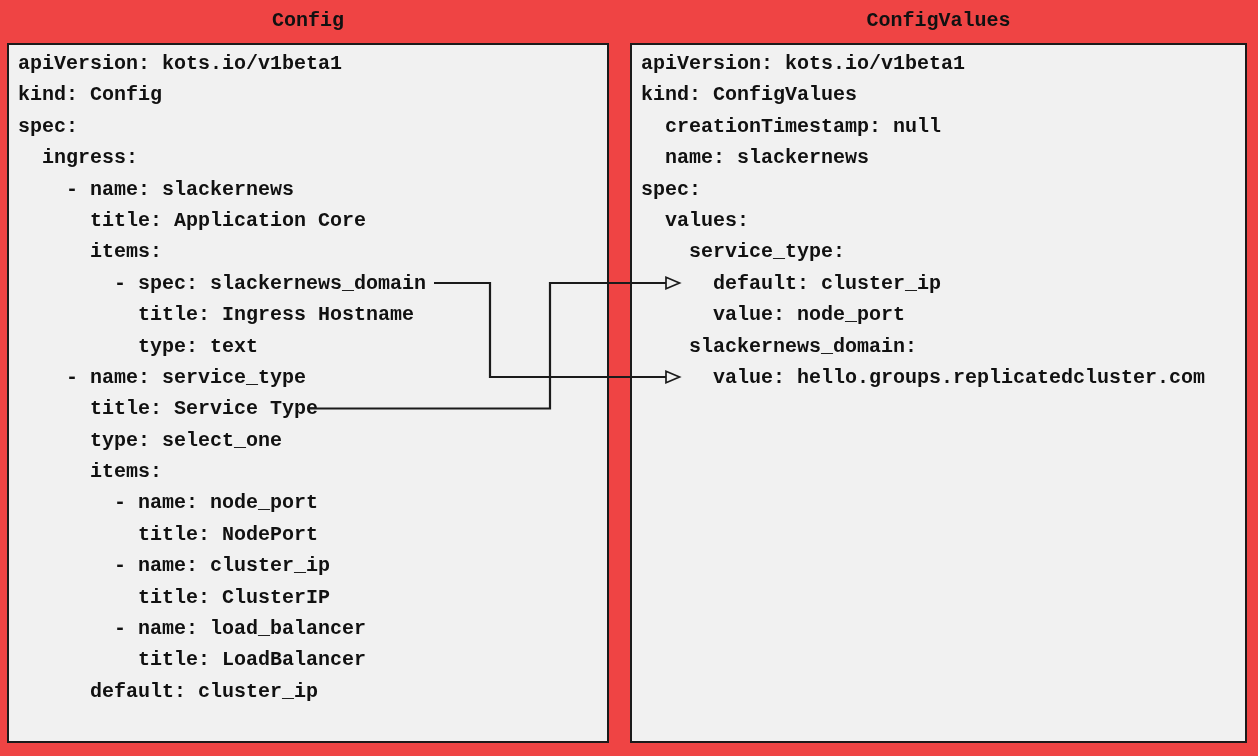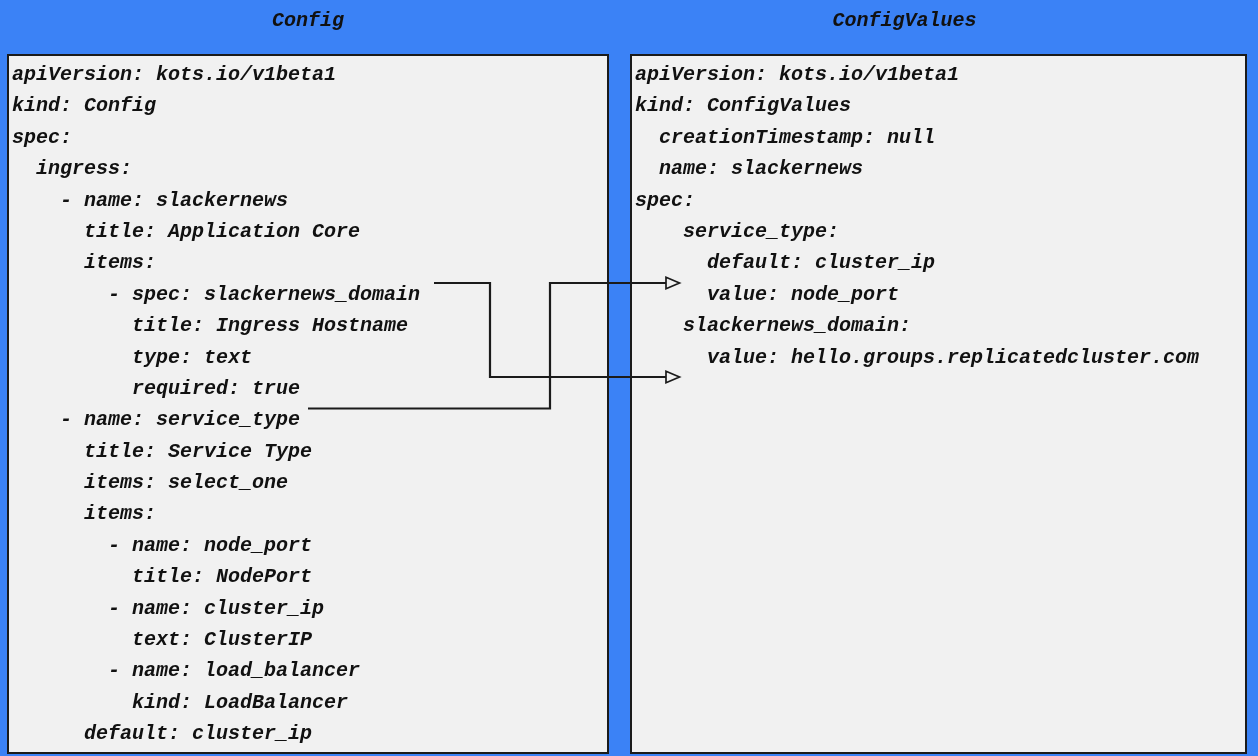--- a/index.html
+++ b/index.html
@@ -7,45 +7,44 @@
     padding: 0;
     background: #ffffff;
     width: 1258px;
     height: 756px;
     font-family: "Liberation Mono", "DejaVu Sans Mono", monospace;
   }
   .canvas {
     position: relative;
     width: 1258px;
     height: 756px;
-    background: #3b82f6;
+    background: #ef4444;
     overflow: hidden;
-    font-style: italic;
   }
   .panel-title {
     position: absolute;
     top: 6px;
     height: 30px;
     line-height: 30px;
     text-align: center;
     font-size: 20px;
     font-weight: bold;
     color: var(--text, #111111);
     letter-spacing: 0;
   }
   .panel-title.left  { left: 7px;   width: 602px; }
-  .panel-title.right { left: 596px; width: 617px; }
+  .panel-title.right { left: 630px; width: 617px; }
   .panel {
     position: absolute;
-    top: 54px;
+    top: 43px;
     height: 700px;
     box-sizing: border-box;
     background: var(--panel-bg, #f1f1f1);
     border: 2px solid var(--panel-border, #1b1b1b);
-    padding: 3px 0 0 3px;
+    padding: 3px 0 0 9px;
     overflow: hidden;
   }
   .panel.left  { left: 7px;   width: 602px; }
   .panel.right { left: 630px; width: 617px; }
   .code-line {
     height: 31.4px;
     line-height: 31.4px;
     font-size: 20px;
     font-weight: bold;
     color: var(--text, #111111);
@@ -72,40 +71,40 @@
     <div class="code-line">apiVersion: kots.io/v1beta1</div>
     <div class="code-line">kind: Config</div>
     <div class="code-line">spec:</div>
     <div class="code-line">  ingress:</div>
     <div class="code-line">    - name: slackernews</div>
     <div class="code-line">      title: Application Core</div>
     <div class="code-line">      items:</div>
     <div class="code-line">        - spec: slackernews_domain</div>
     <div class="code-line">          title: Ingress Hostname</div>
     <div class="code-line">          type: text</div>
-    <div class="code-line">          required: true</div>
     <div class="code-line">    - name: service_type</div>
     <div class="code-line">      title: Service Type</div>
-    <div class="code-line">      items: select_one</div>
+    <div class="code-line">      type: select_one</div>
     <div class="code-line">      items:</div>
     <div class="code-line">        - name: node_port</div>
     <div class="code-line">          title: NodePort</div>
     <div class="code-line">        - name: cluster_ip</div>
-    <div class="code-line">          text: ClusterIP</div>
+    <div class="code-line">          title: ClusterIP</div>
     <div class="code-line">        - name: load_balancer</div>
-    <div class="code-line">          kind: LoadBalancer</div>
+    <div class="code-line">          title: LoadBalancer</div>
     <div class="code-line">      default: cluster_ip</div>
   </div>
 
   <div class="panel right">
     <div class="code-line">apiVersion: kots.io/v1beta1</div>
     <div class="code-line">kind: ConfigValues</div>
     <div class="code-line">  creationTimestamp: null</div>
     <div class="code-line">  name: slackernews</div>
     <div class="code-line">spec:</div>
+    <div class="code-line">  values:</div>
     <div class="code-line">    service_type:</div>
     <div class="code-line">      default: cluster_ip</div>
     <div class="code-line">      value: node_port</div>
     <div class="code-line">    slackernews_domain:</div>
     <div class="code-line">      value: hello.groups.replicatedcluster.com</div>
   </div>
 
   <svg class="connectors" viewBox="0 0 1258 756" xmlns="http://www.w3.org/2000/svg">
 
     <path d="M 434 283 H 490 V 377 H 666" fill="none" stroke="#1b1b1b" stroke-width="2.2" stroke-linejoin="miter"></path>

